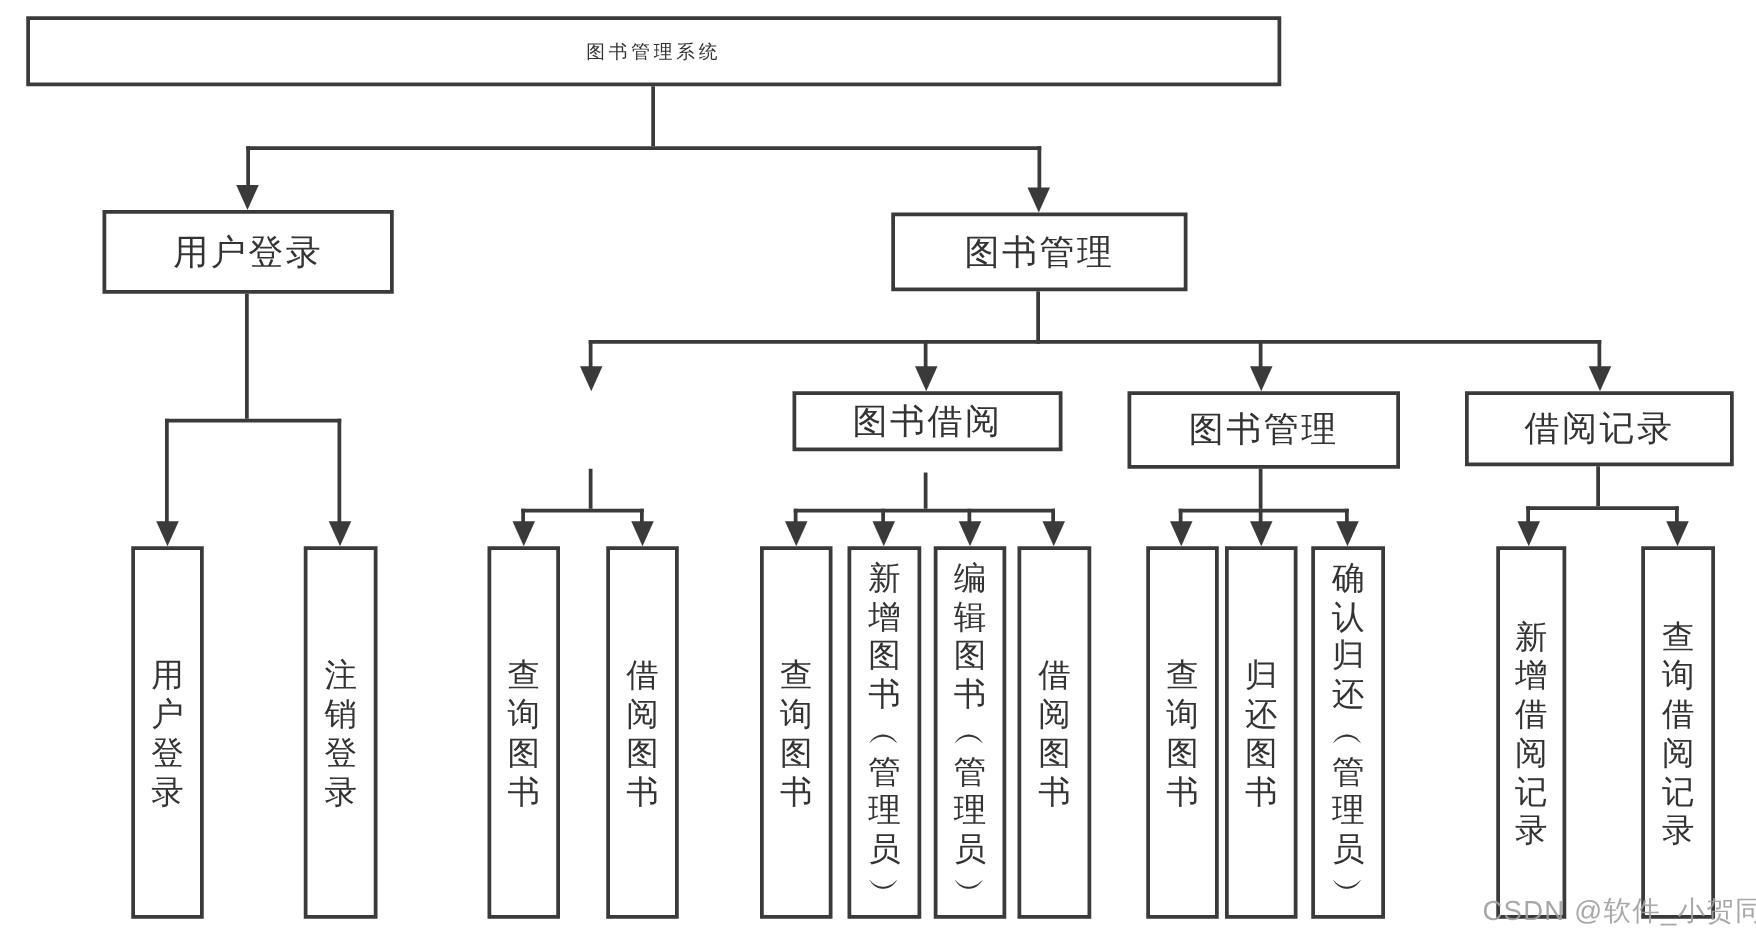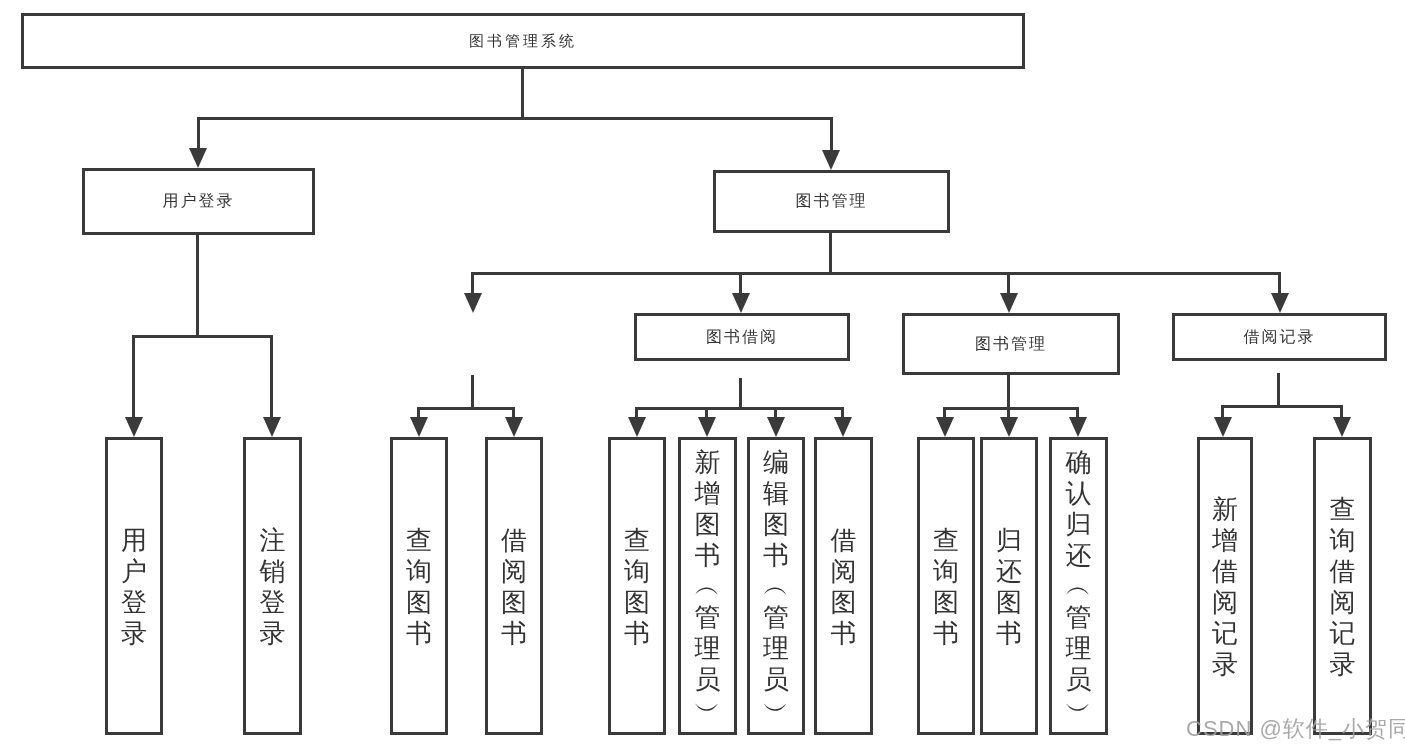--- a/index.html
+++ b/index.html
@@ -10,21 +10,21 @@
     overflow:hidden;
     font-family:"Liberation Sans","DejaVu Sans",sans-serif;
   }
   .box{
     position:absolute;
     box-sizing:border-box;
     border:3px solid #3a3a3a;
     background:#ffffff;
     display:flex;align-items:center;justify-content:center;
     color:#333333;
-    font-size:16px;
+    font-size:28px;
     letter-spacing:2px;
     white-space:nowrap;
   }
   .box.root{font-size:15px;letter-spacing:3px;}
   .vbox{
     position:absolute;
     box-sizing:border-box;
     top:437px;height:298px;
     border:3px solid #3a3a3a;
     background:#ffffff;
@@ -85,21 +85,21 @@
   <div class="arrow" style="left:464px;top:293px;"></div>
   <div class="vline" style="left:739px;top:272px;height:33px;"></div>
   <div class="arrow" style="left:732px;top:293px;"></div>
   <div class="vline" style="left:1007px;top:272px;height:33px;"></div>
   <div class="arrow" style="left:1000px;top:293px;"></div>
   <div class="vline" style="left:1278px;top:272px;height:33px;"></div>
   <div class="arrow" style="left:1271px;top:293px;"></div>
 
   <div class="box" style="left:634px;top:313px;width:216px;height:48px;">图书借阅</div>
   <div class="box" style="left:902px;top:313px;width:218px;height:62px;">图书管理</div>
-  <div class="box" style="left:1172px;top:313px;width:215px;height:48px;">借阅记录</div>
+  <div class="box" style="left:1172px;top:313px;width:215px;height:60px;">借阅记录</div>
 
   <div class="vline" style="left:471px;top:375px;height:32px;"></div>
   <div class="hline" style="left:417px;top:407px;width:98px;"></div>
   <div class="vline" style="left:417px;top:407px;height:20px;"></div>
   <div class="arrow" style="left:410px;top:417px;"></div>
   <div class="vline" style="left:512px;top:407px;height:20px;"></div>
   <div class="arrow" style="left:505px;top:417px;"></div>
 
   <div class="vline" style="left:739px;top:378px;height:29px;"></div>
   <div class="hline" style="left:635px;top:407px;width:209px;"></div>

